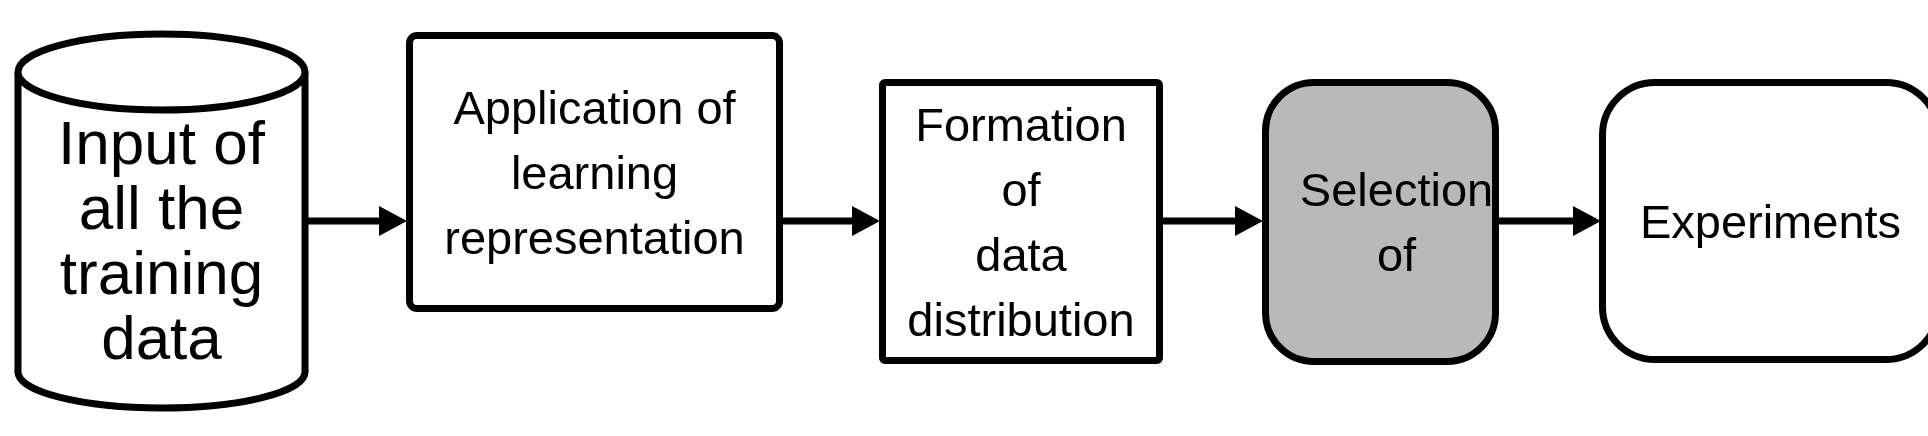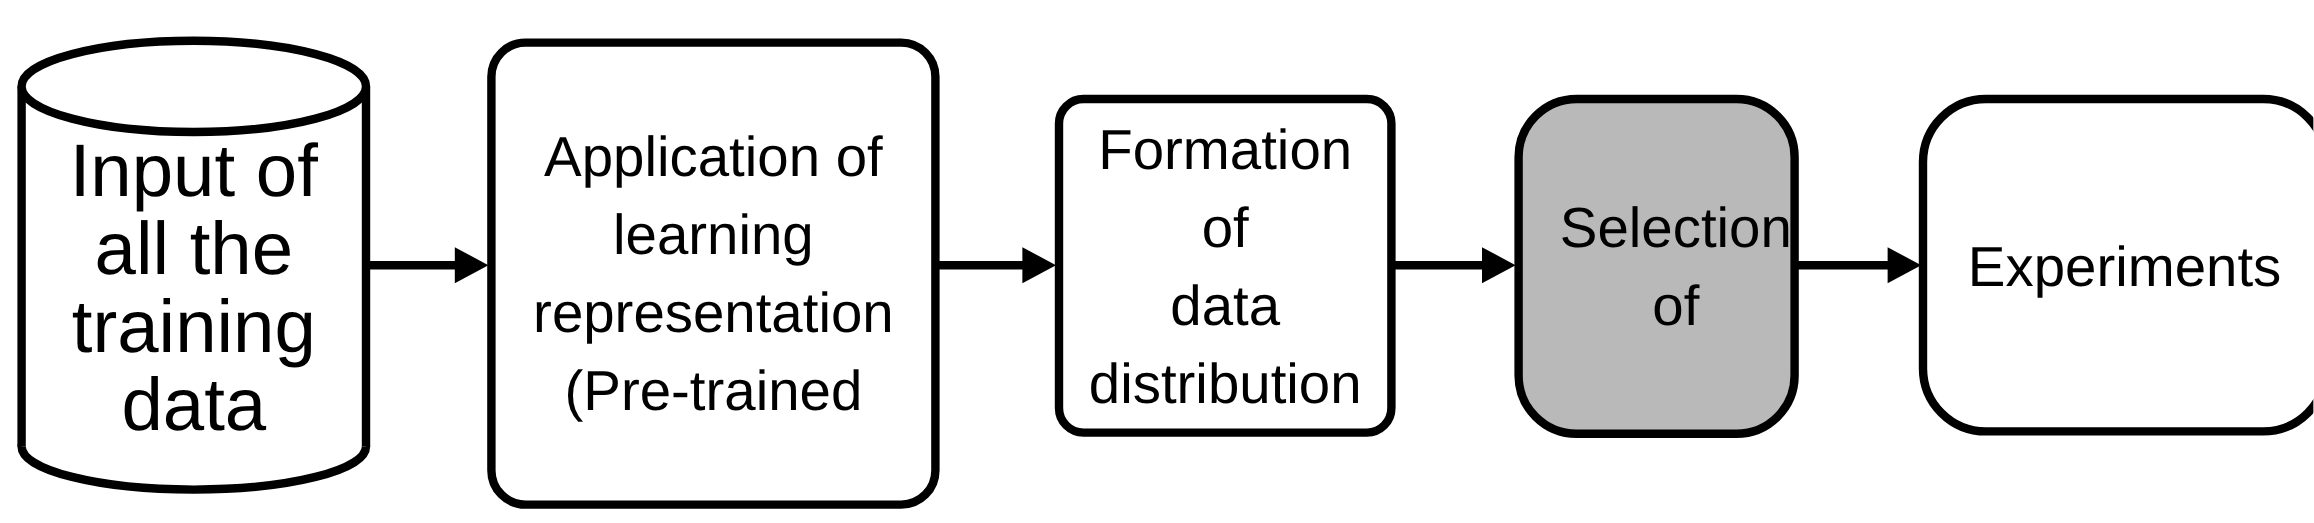--- a/index.html
+++ b/index.html
@@ -33,22 +33,22 @@
     background: var(--fill);
     display: flex;
     flex-direction: column;
     justify-content: center;
     align-items: center;
     text-align: center;
     font-size: 47px;
     line-height: 65px;
     white-space: nowrap;
   }
-  .node-representation { left: 406px; top: 32px;  width: 377px; height: 392px; border-radius: 32px; }
-  .node-distribution   { left: 879px; top: 79px;  width: 284px; height: 285px; border-radius: 24px; }
+  .node-representation { left: 406px; top: 32px;  width: 377px; height: 280px; border-radius: 11px; }
+  .node-distribution   { left: 879px; top: 79px;  width: 284px; height: 285px; border-radius: 6px; }
   .node-selection      { left: 1262px; top: 79px; width: 237px; height: 286px; border-radius: 52px; background: var(--highlight); padding-left: 32px; }
   .node-experiments    { left: 1599px; top: 79px; width: 343px; height: 284px; border-radius: 56px; }
 
   .cyl-label {
     position: absolute;
     left: 18px; top: 110px;
     width: 287px;
     text-align: center;
     font-size: 62px;
     line-height: 65px;
@@ -92,21 +92,20 @@
     <div>Input of</div>
     <div>all the</div>
     <div>training</div>
     <div>data</div>
   </div>
 
   <div class="node node-representation">
     <div>Application of</div>
     <div>learning</div>
     <div>representation</div>
-    <div>(Pre-trained</div>
   </div>
 
   <div class="node node-distribution">
     <div>Formation</div>
     <div>of</div>
     <div>data</div>
     <div>distribution</div>
   </div>
 
   <div class="node node-selection">

